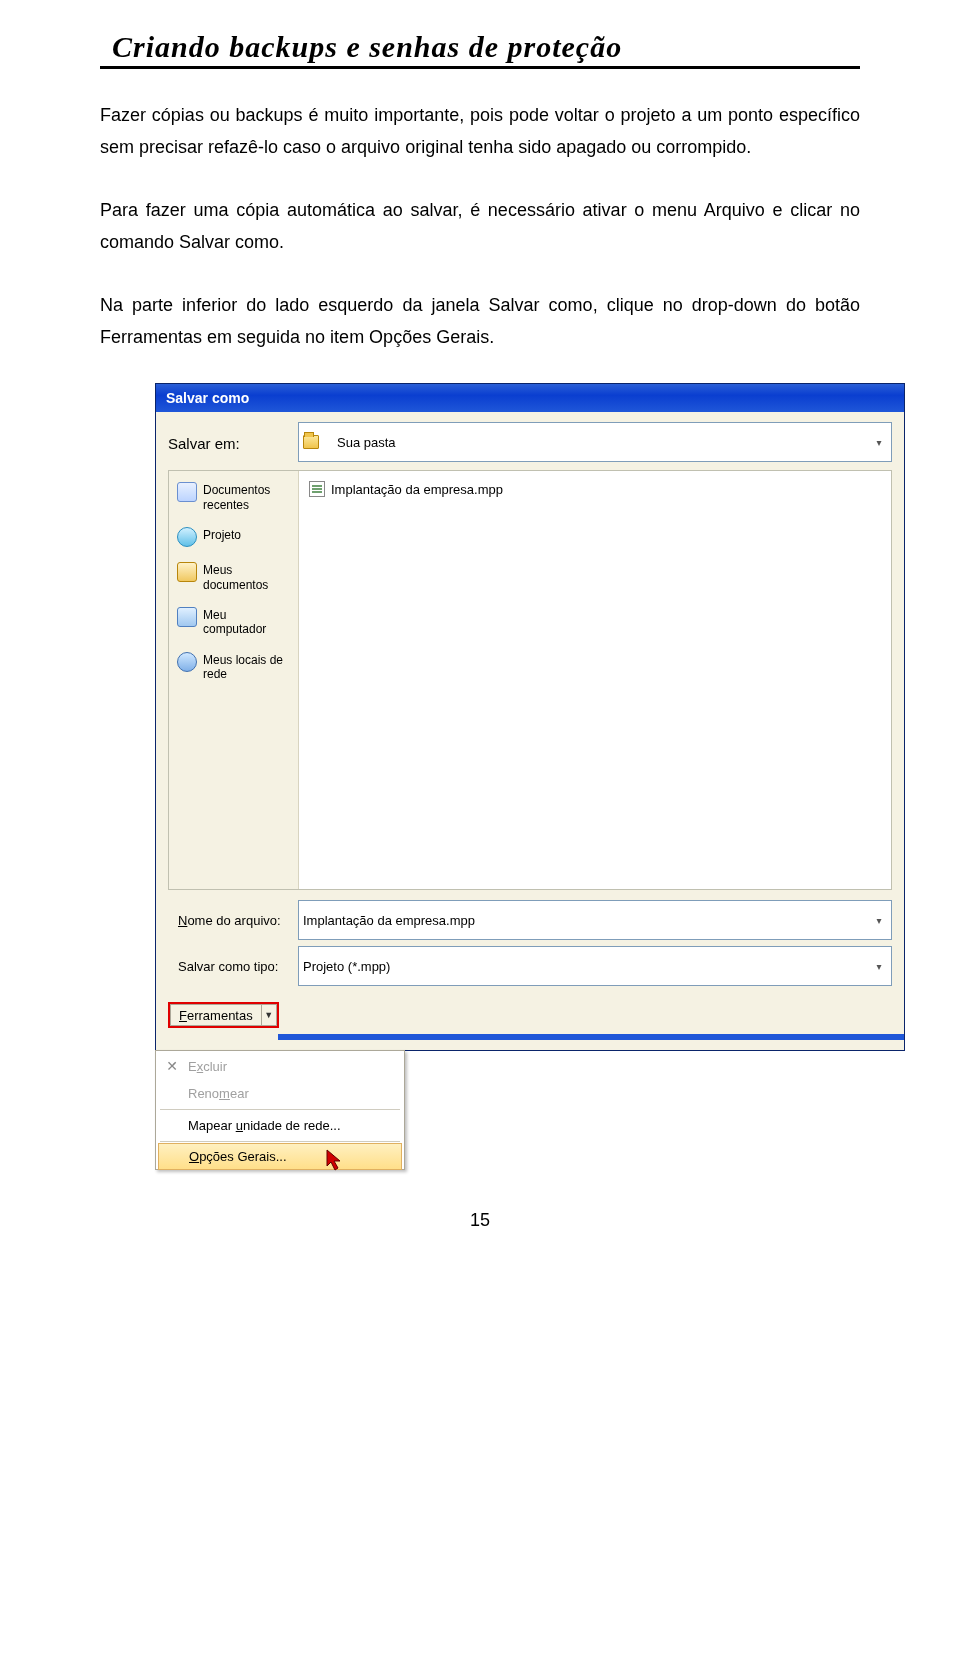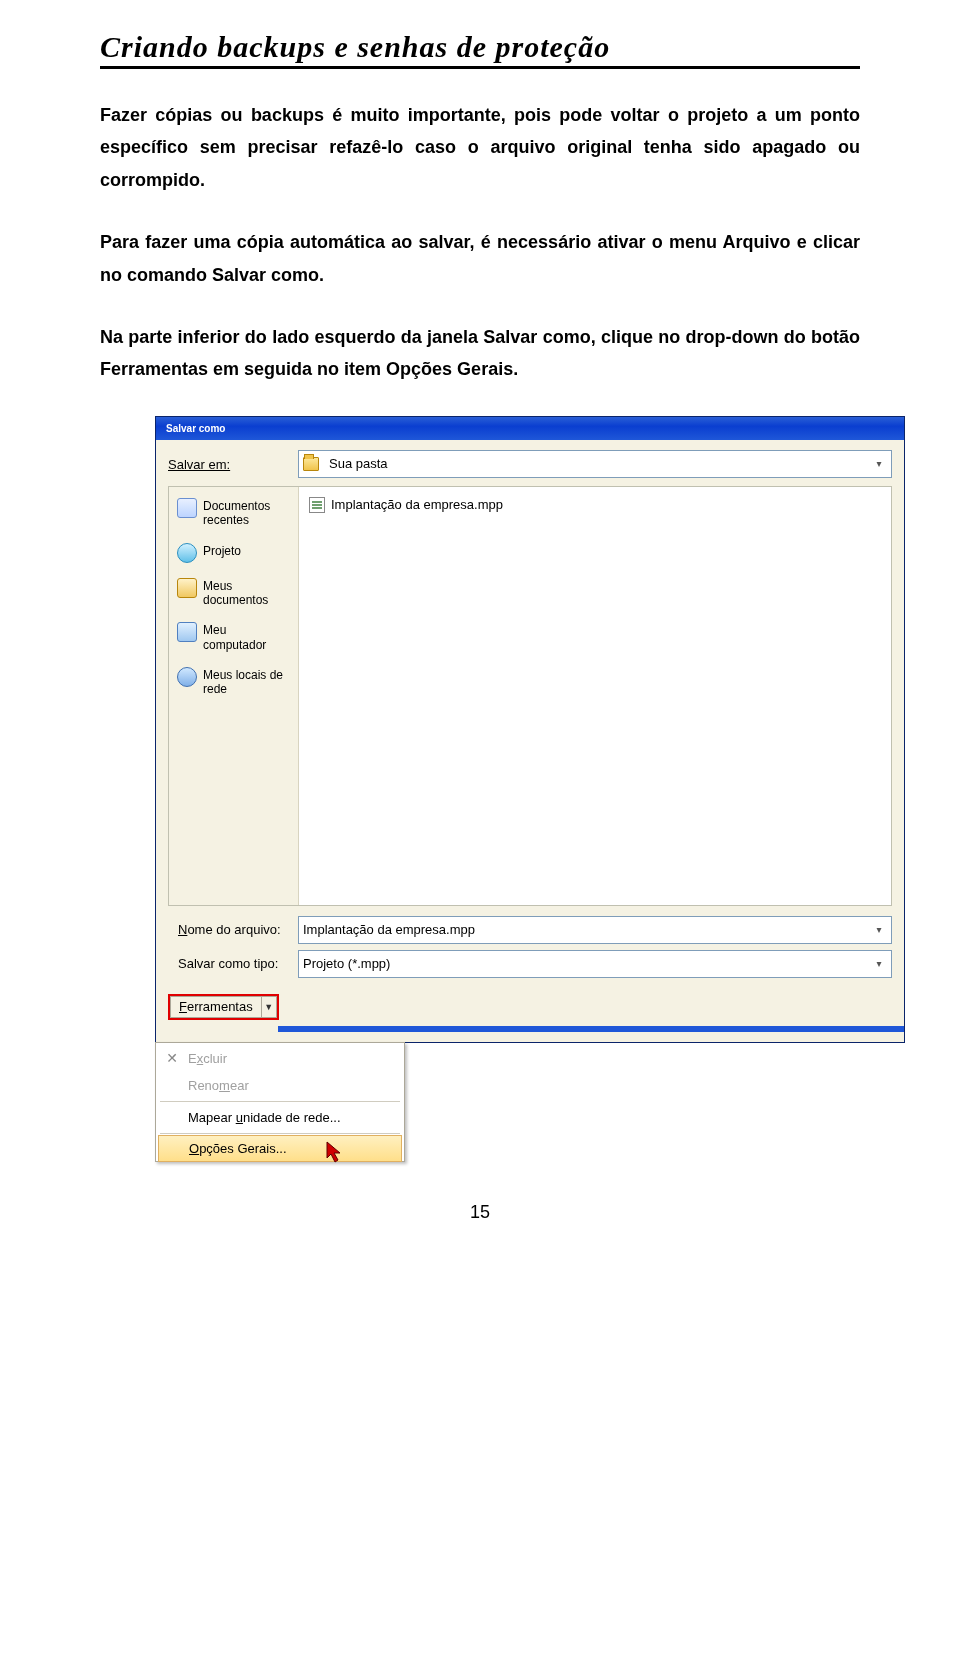--- a/index.html
+++ b/index.html
@@ -12,79 +12,77 @@
     width: 960px;
   }
   .page {
     padding: 30px 100px 20px 100px;
   }
   h1.section-title {
     font-family: Georgia, 'Times New Roman', serif;
     font-weight: bold;
     font-style: italic;
     font-size: 30px;
-    margin: 0 0 2px 0;
+    margin: 0 0 2px 12px;
     letter-spacing: 1px;
   }
   .hr {
     border: 0;
     border-top: 3px solid #000;
     margin: 0 0 30px 0;
   }
   p.body-text {
     font-size: 18px;
     line-height: 1.8;
     margin: 4px 0 30px 0;
     text-align: justify;
-    font-weight: bold;
   }
   .screenshot-wrap {
     margin: 30px 0 0 55px;
   }
   
   .dialog {
     width: 750px;
     border: 1px solid #0a246a;
     font-family: Tahoma, Arial, sans-serif;
     font-size: 13px;
     background: #ece9d8;
   }
   .titlebar {
     background: linear-gradient(to bottom, #2a5fd6, #0a3ed0 40%, #1f57d8);
     color: #fff;
     font-weight: bold;
     padding: 6px 10px;
-    font-size: 10px;
+    font-size: 14px;
   }
   .dlg-body {
     padding: 10px 12px 8px 12px;
     background: #f5f2e3;
   }
   .row {
     display: flex;
     align-items: center;
     margin-bottom: 8px;
   }
   .lbl-col {
     width: 130px;
-    font-size: 13px;
+    font-size: 15px;
     padding-top: 2px;
-    text-decoration: underline;
   }
   .field-col {
     flex: 1;
   }
   .combo {
     display: flex;
     align-items: center;
     background: #fff;
     border: 1px solid #7f9db9;
-    height: 28px;
+    height: 40px;
     padding: 0 4px;
-    gap: 10px;
+    gap: 18px;
   }
   .combo .arrow {
     margin-left: auto;
     width: 16px;
     text-align: center;
     color: #555;
     font-size: 10px;
   }
   .folder-icon {
     width: 16px; height: 14px;

